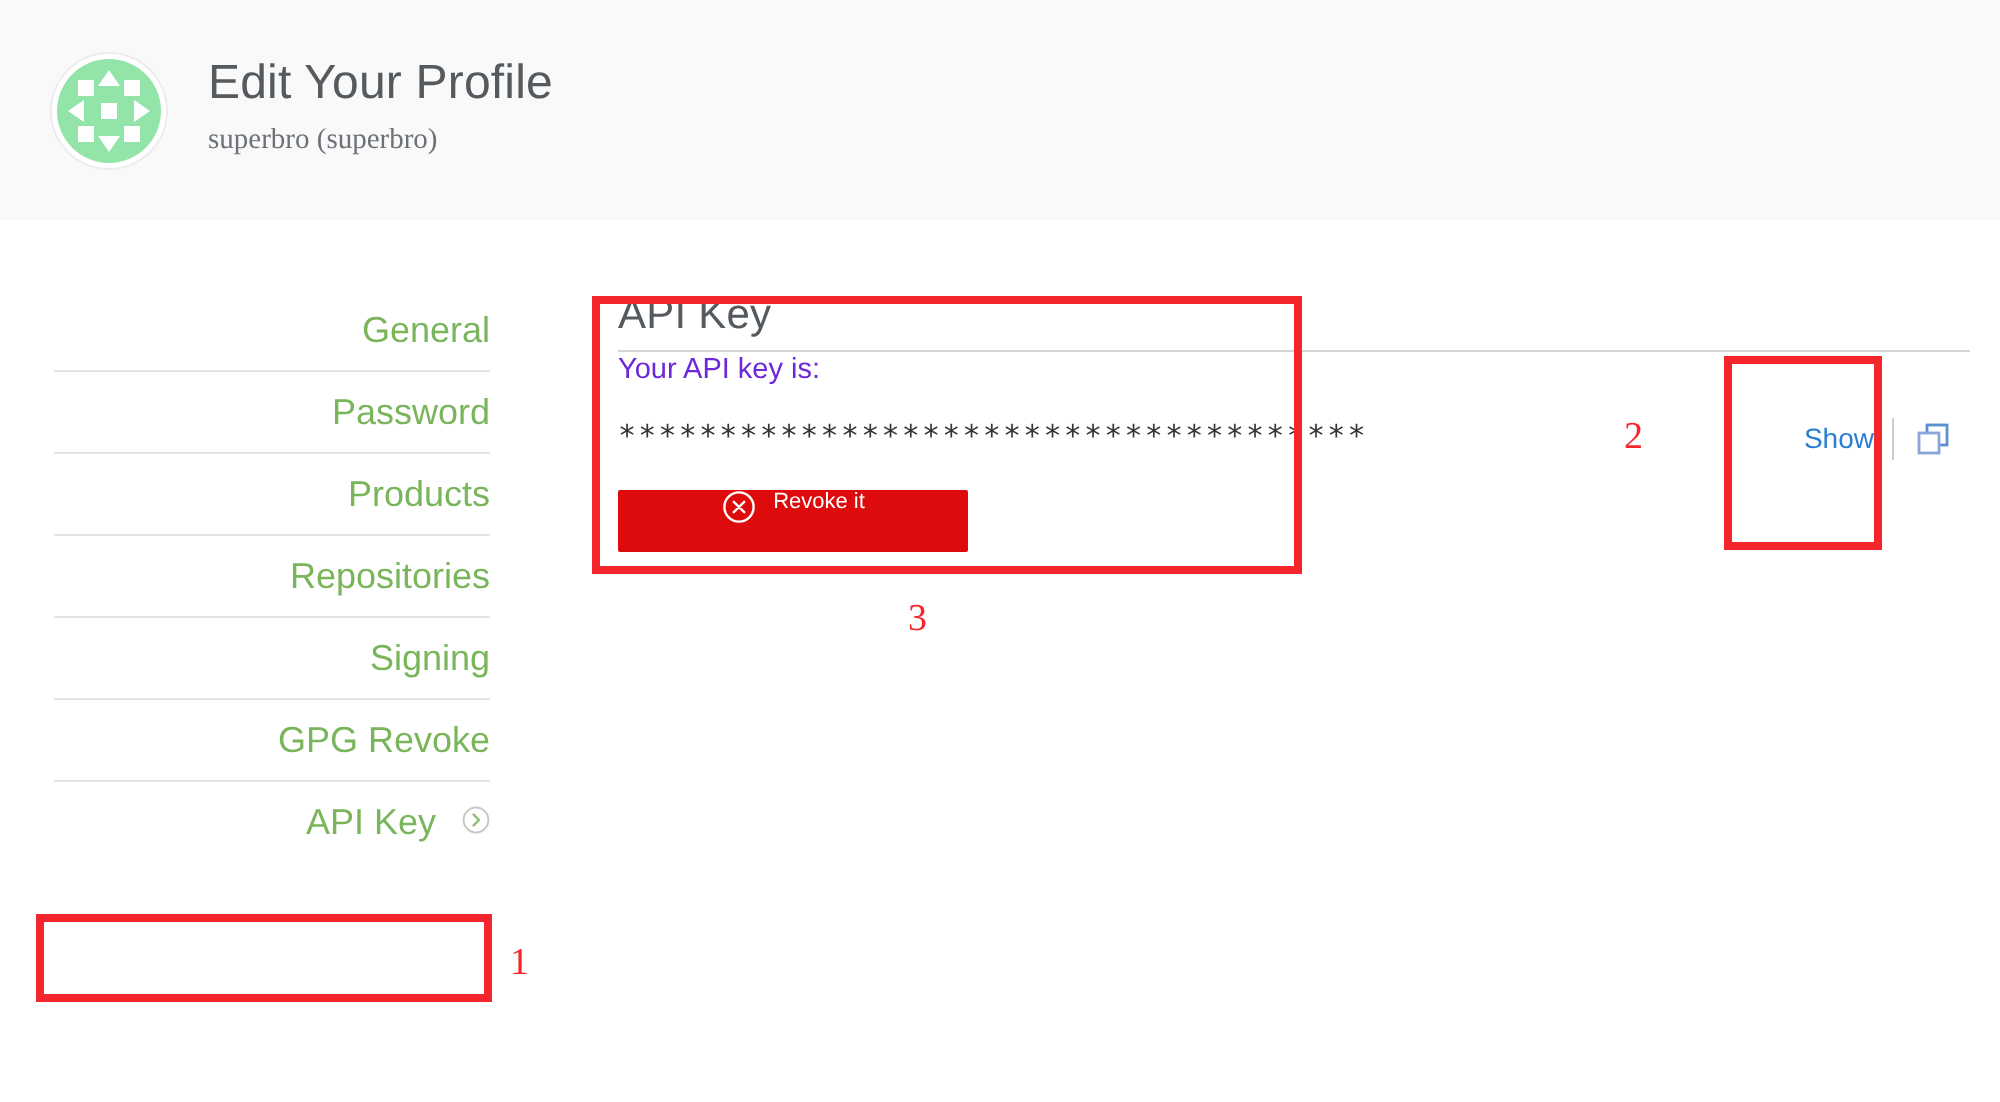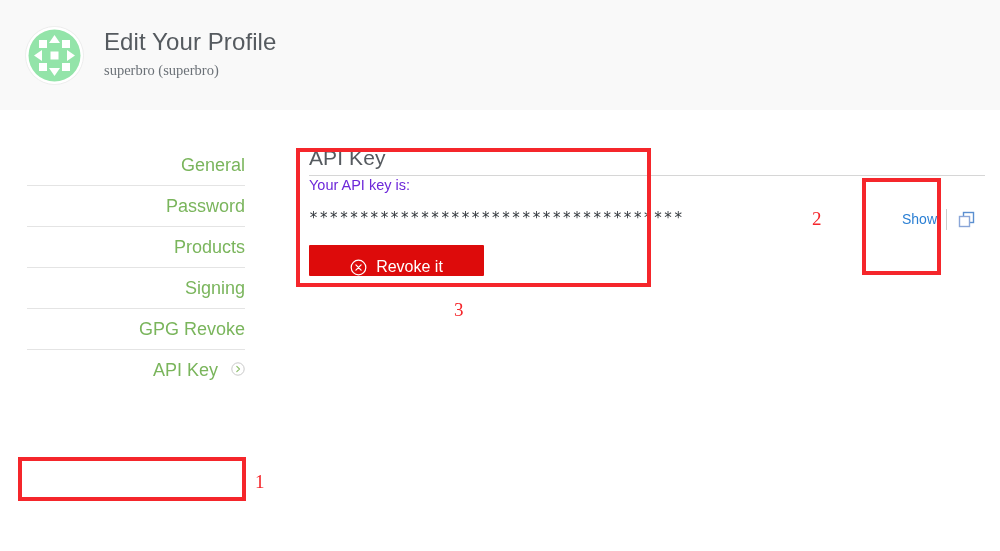--- a/index.html
+++ b/index.html
@@ -156,23 +156,23 @@
   }
   .revoke-btn {
     margin-top: 16px;
     width: 175px;
     height: 31px;
     background: #dd0b0b;
     border: none;
     border-radius: 1px;
     color: #ffffff;
     font-family: "Liberation Sans", sans-serif;
-    font-size: 16px;
+    font-size: 11px;
     display: flex;
-    align-items: flex-end;
+    align-items: flex-start;
     justify-content: center;
     cursor: pointer;
     padding: 0;
   }
   .revoke-btn .xicon {
     margin-right: 9px;
     display: flex;
     align-items: center;
   }
 
@@ -234,20 +234,23 @@
   <div class="side-item">
     <span>General</span>
   </div>
   <div class="side-item">
     <span>Password</span>
   </div>
   <div class="side-item">
     <span>Products</span>
   </div>
   <div class="side-item">
+    <span>Repositories</span>
+  </div>
+  <div class="side-item">
     <span>Signing</span>
   </div>
   <div class="side-item">
     <span>GPG Revoke</span>
   </div>
   <div class="side-item">
     <span>API Key</span>
     <span class="chev">
       <svg width="14" height="14" viewBox="0 0 14 14" aria-hidden="true">
         <circle cx="7" cy="7" r="6.2" fill="none" stroke="#c9c9c9" stroke-width="1"></circle>

